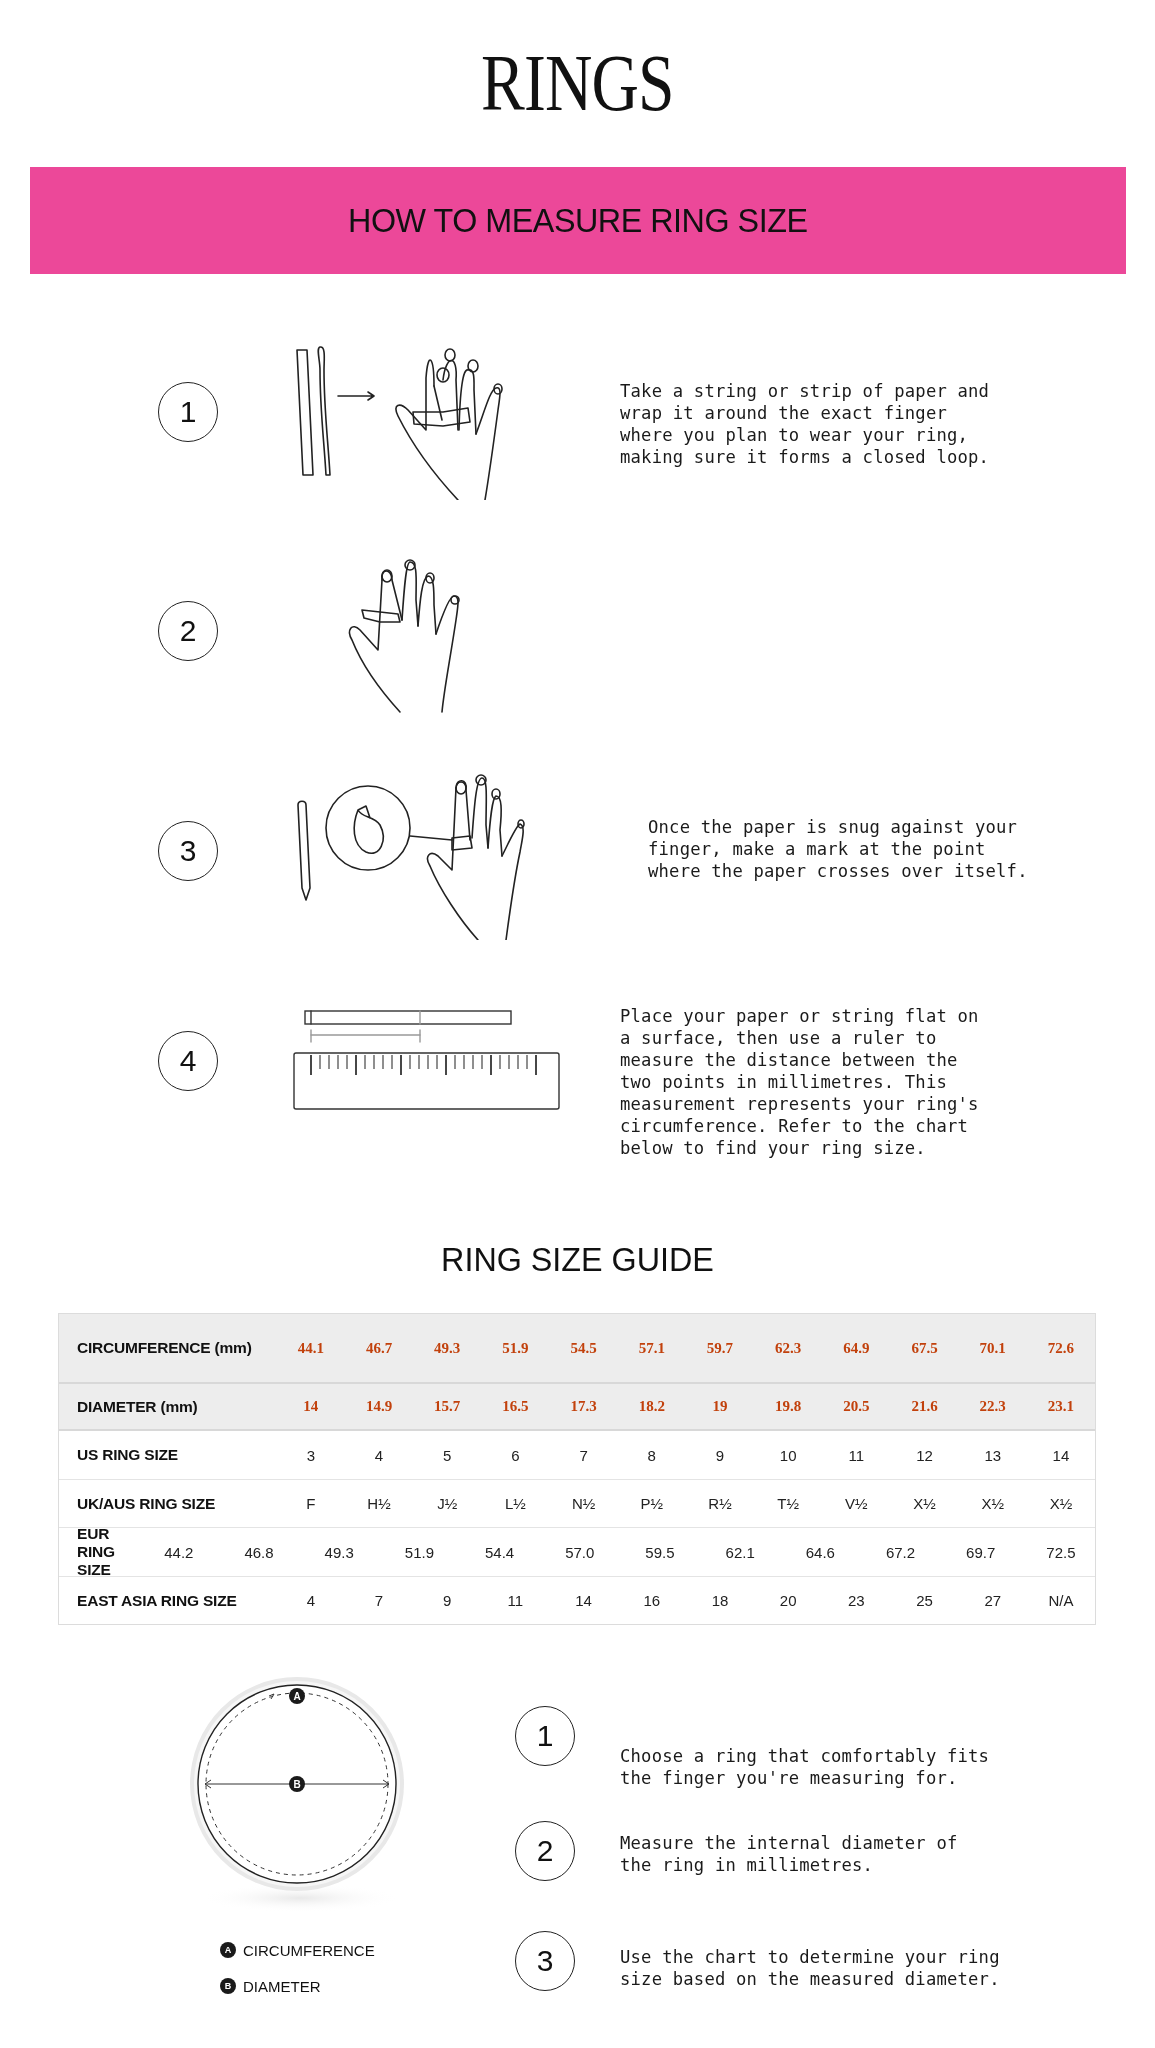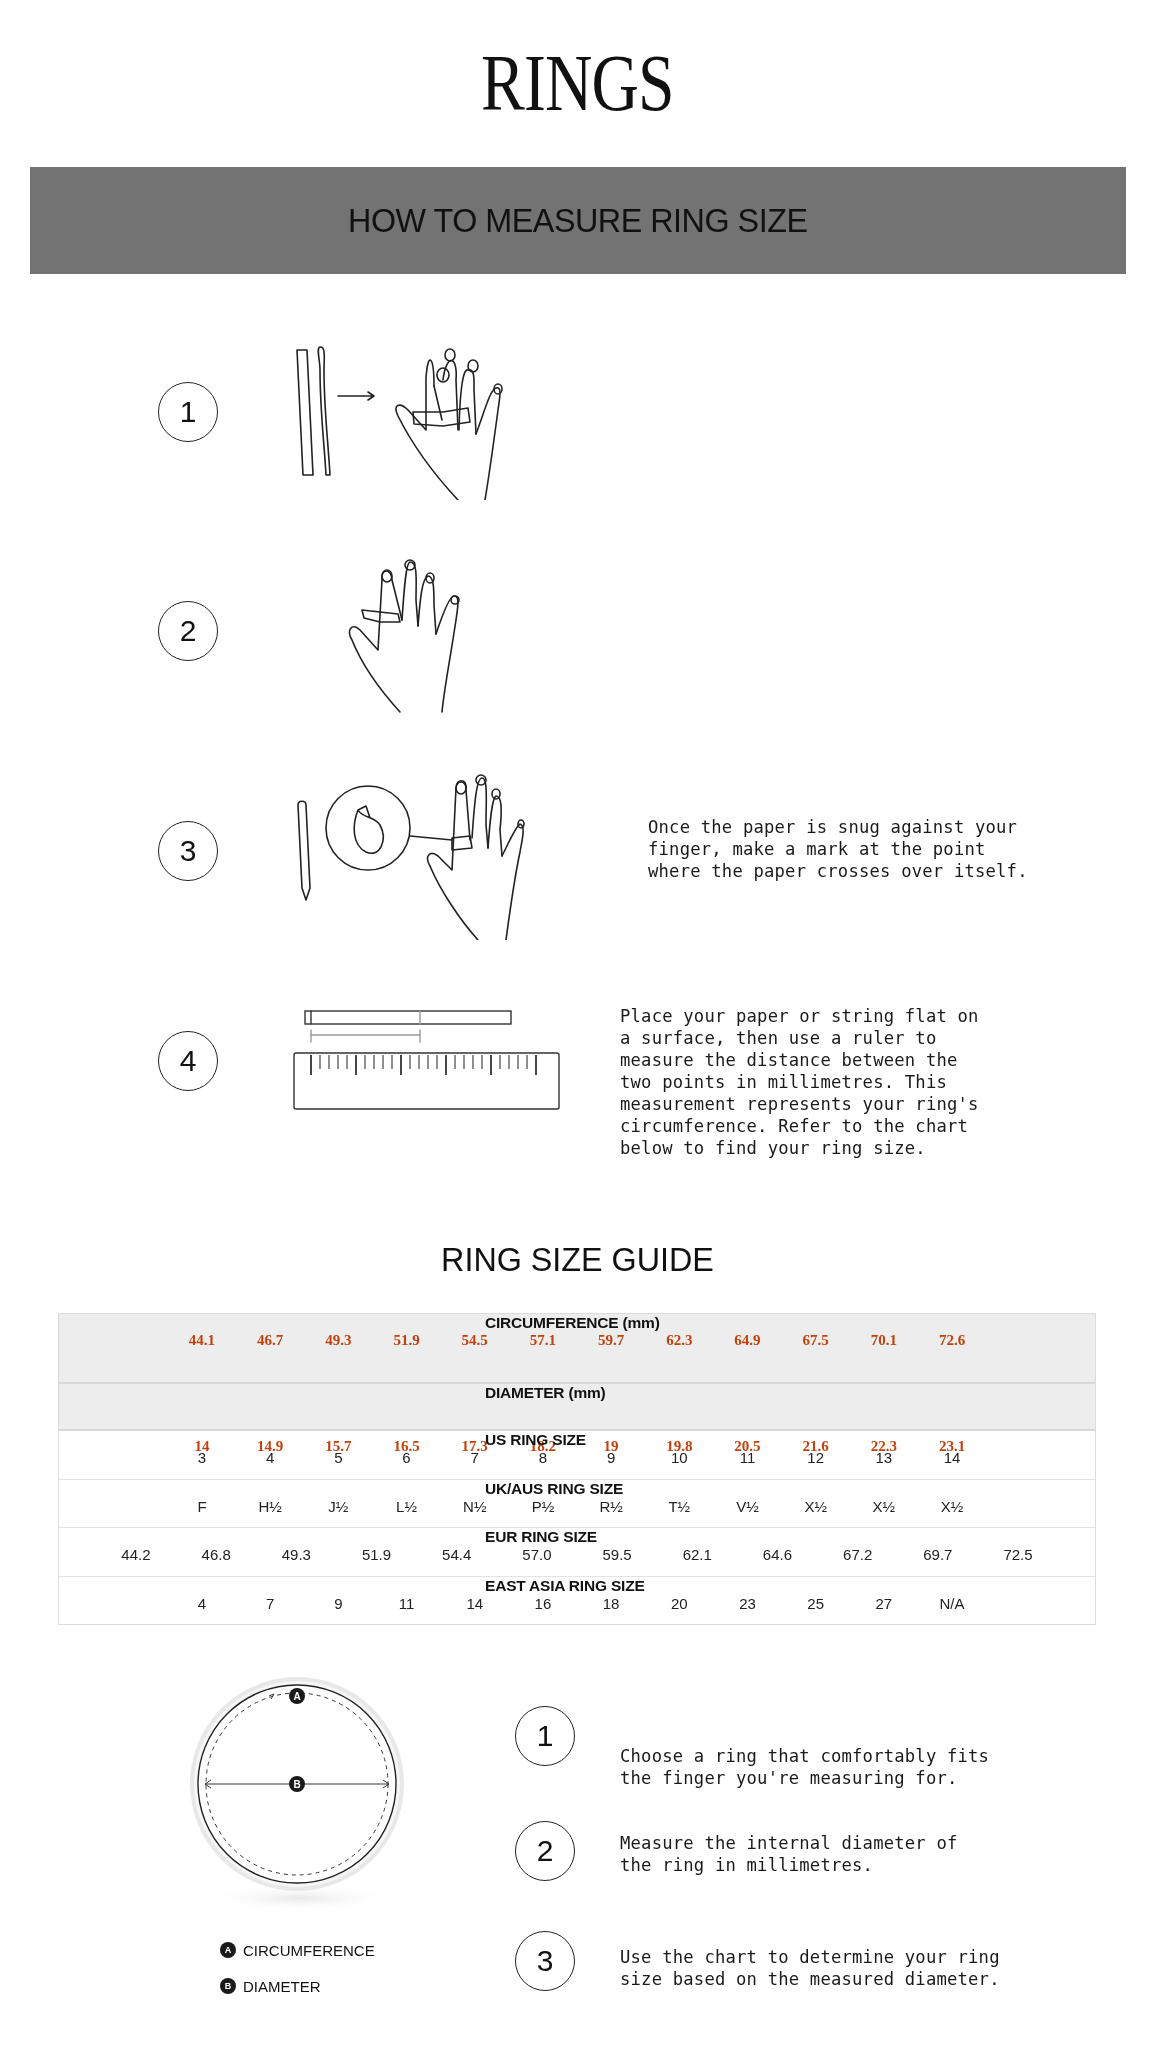--- a/index.html
+++ b/index.html
@@ -3,36 +3,36 @@
 <meta charset="utf-8">
 <style>
   * { box-sizing: border-box; margin: 0; padding: 0; }
   html, body { width: 1155px; background: #ffffff; }
   body { position: relative; height: 2048px; overflow: hidden; color: #111; font-family: "Liberation Sans", sans-serif; }
 
   .brand { position: absolute; left: 0; top: 38px; width: 1155px; text-align: center;
            font-family: "Liberation Serif", "DejaVu Serif", serif; font-size: 80px; font-weight: 400;
            letter-spacing: -1px; transform: scaleX(0.82); transform-origin: 577px 0; color: #111; line-height: 90px; }
 
-  .banner { position: absolute; left: 30px; top: 167px; width: 1096px; height: 107px; background: #737373;
+  .banner { position: absolute; left: 30px; top: 167px; width: 1096px; height: 107px; background: #ec4899;
             display: flex; align-items: center; justify-content: center; }
   .banner h1 { font-size: 34px; font-weight: 400; letter-spacing: -0.5px; color: #111; transform: scaleX(0.95); }
 
   .step { position: absolute; left: 0; width: 1155px; }
   .num-circle { position: absolute; width: 60px; height: 60px; border: 1.6px solid #222; border-radius: 50%;
                 display: flex; align-items: center; justify-content: center; font-size: 30px; color: #111; background: #fff; }
   .step-illus { position: absolute; }
   .step-text { position: absolute; left: 620px; font-family: "DejaVu Sans Mono", "Liberation Mono", monospace;
                font-size: 17.2px; line-height: 22px; color: #1a1a1a; white-space: pre-line; letter-spacing: 0.2px; }
 
   .guide-title { position: absolute; left: 0; top: 1240px; width: 1155px; text-align: center; font-size: 34px;
                  font-weight: 400; color: #111; transform: scaleX(0.95); }
 
   .table { position: absolute; left: 58px; top: 1313px; width: 1038px; border: 1.5px solid #dcdcdc; border-collapse: collapse; }
-  .trow { display: flex; align-items: center; border-bottom: 1.5px solid #e4e4e4; flex-direction: column; }
+  .trow { display: flex; align-items: center; border-bottom: 1.5px solid #e4e4e4; }
   .trow:last-child { border-bottom: none; }
   .trow.shaded { background: #ededed; border-bottom: 2px solid #d8d8d8; }
   .trow .label { width: 220px; padding-left: 18px; font-weight: 700; font-size: 15.5px; color: #111; letter-spacing: -0.2px; }
   .trow .cell { width: 68.2px; text-align: center; font-size: 15px; color: #222; }
   .trow.shaded .cell { font-weight: 700; color: #c2410c; font-family: Liberation Serif, serif; }
 
   .ring-wrap { position: absolute; left: 185px; top: 1676px; width: 230px; height: 230px; }
   .legend { position: absolute; left: 220px; }
   .legend-item { display: flex; align-items: center; gap: 7px; font-size: 15px; color: #111; height: 36px; }
   .badge { width: 16px; height: 16px; border-radius: 50%; background: #1a1a1a; color: #fff; font-size: 9px;
@@ -59,20 +59,24 @@
     <path d="M154 56 L162 90"></path>
     <path d="M163 50 C166 24 178 24 176 50 L178 100"></path>
     <path d="M179 100 C180 60 183 38 188 40 C195 38 194 50 194 60 L196 104"></path>
     <path d="M196 104 C205 80 210 60 216 58 C222 56 220 66 218 80 C214 110 210 140 205 170"></path>
     <path d="M163 82 L188 78 L190 92 L163 96 L134 94 L133 82 Z"></path>
     <ellipse cx="163" cy="45" rx="6" ry="7"></ellipse>
     <ellipse cx="170" cy="25" rx="5" ry="6"></ellipse>
     <ellipse cx="193" cy="36" rx="5" ry="6"></ellipse>
     <ellipse cx="218" cy="59" rx="4" ry="5"></ellipse>
   </svg>
+  <div class="step-text" style="top:50px;">Take a string or strip of paper and
+wrap it around the exact finger
+where you plan to wear your ring,
+making sure it forms a closed loop.</div>
 </div>
 
 <div class="step" style="top:550px;height:170px;">
   <div class="num-circle" style="left:158px;top:51px;">2</div>
   <svg class="step-illus" style="left:340px;top:0;" width="150" height="170" viewBox="0 0 150 170" fill="none" stroke="#222" stroke-width="1.6" stroke-linecap="round" stroke-linejoin="round">
     <path d="M42 30 C40 18 52 18 52 30 L62 70"></path>
     <path d="M42 30 L38 100 L20 80 C12 72 6 80 12 90 C22 115 40 140 60 162"></path>
     <path d="M62 70 C64 40 66 12 70 12 C78 12 76 30 76 50 L78 76"></path>
     <path d="M78 76 C80 50 82 28 88 26 C94 26 94 40 94 55 L96 84"></path>
     <path d="M96 84 C104 60 110 46 114 46 C120 46 118 56 116 70 C110 110 104 140 102 162"></path>

